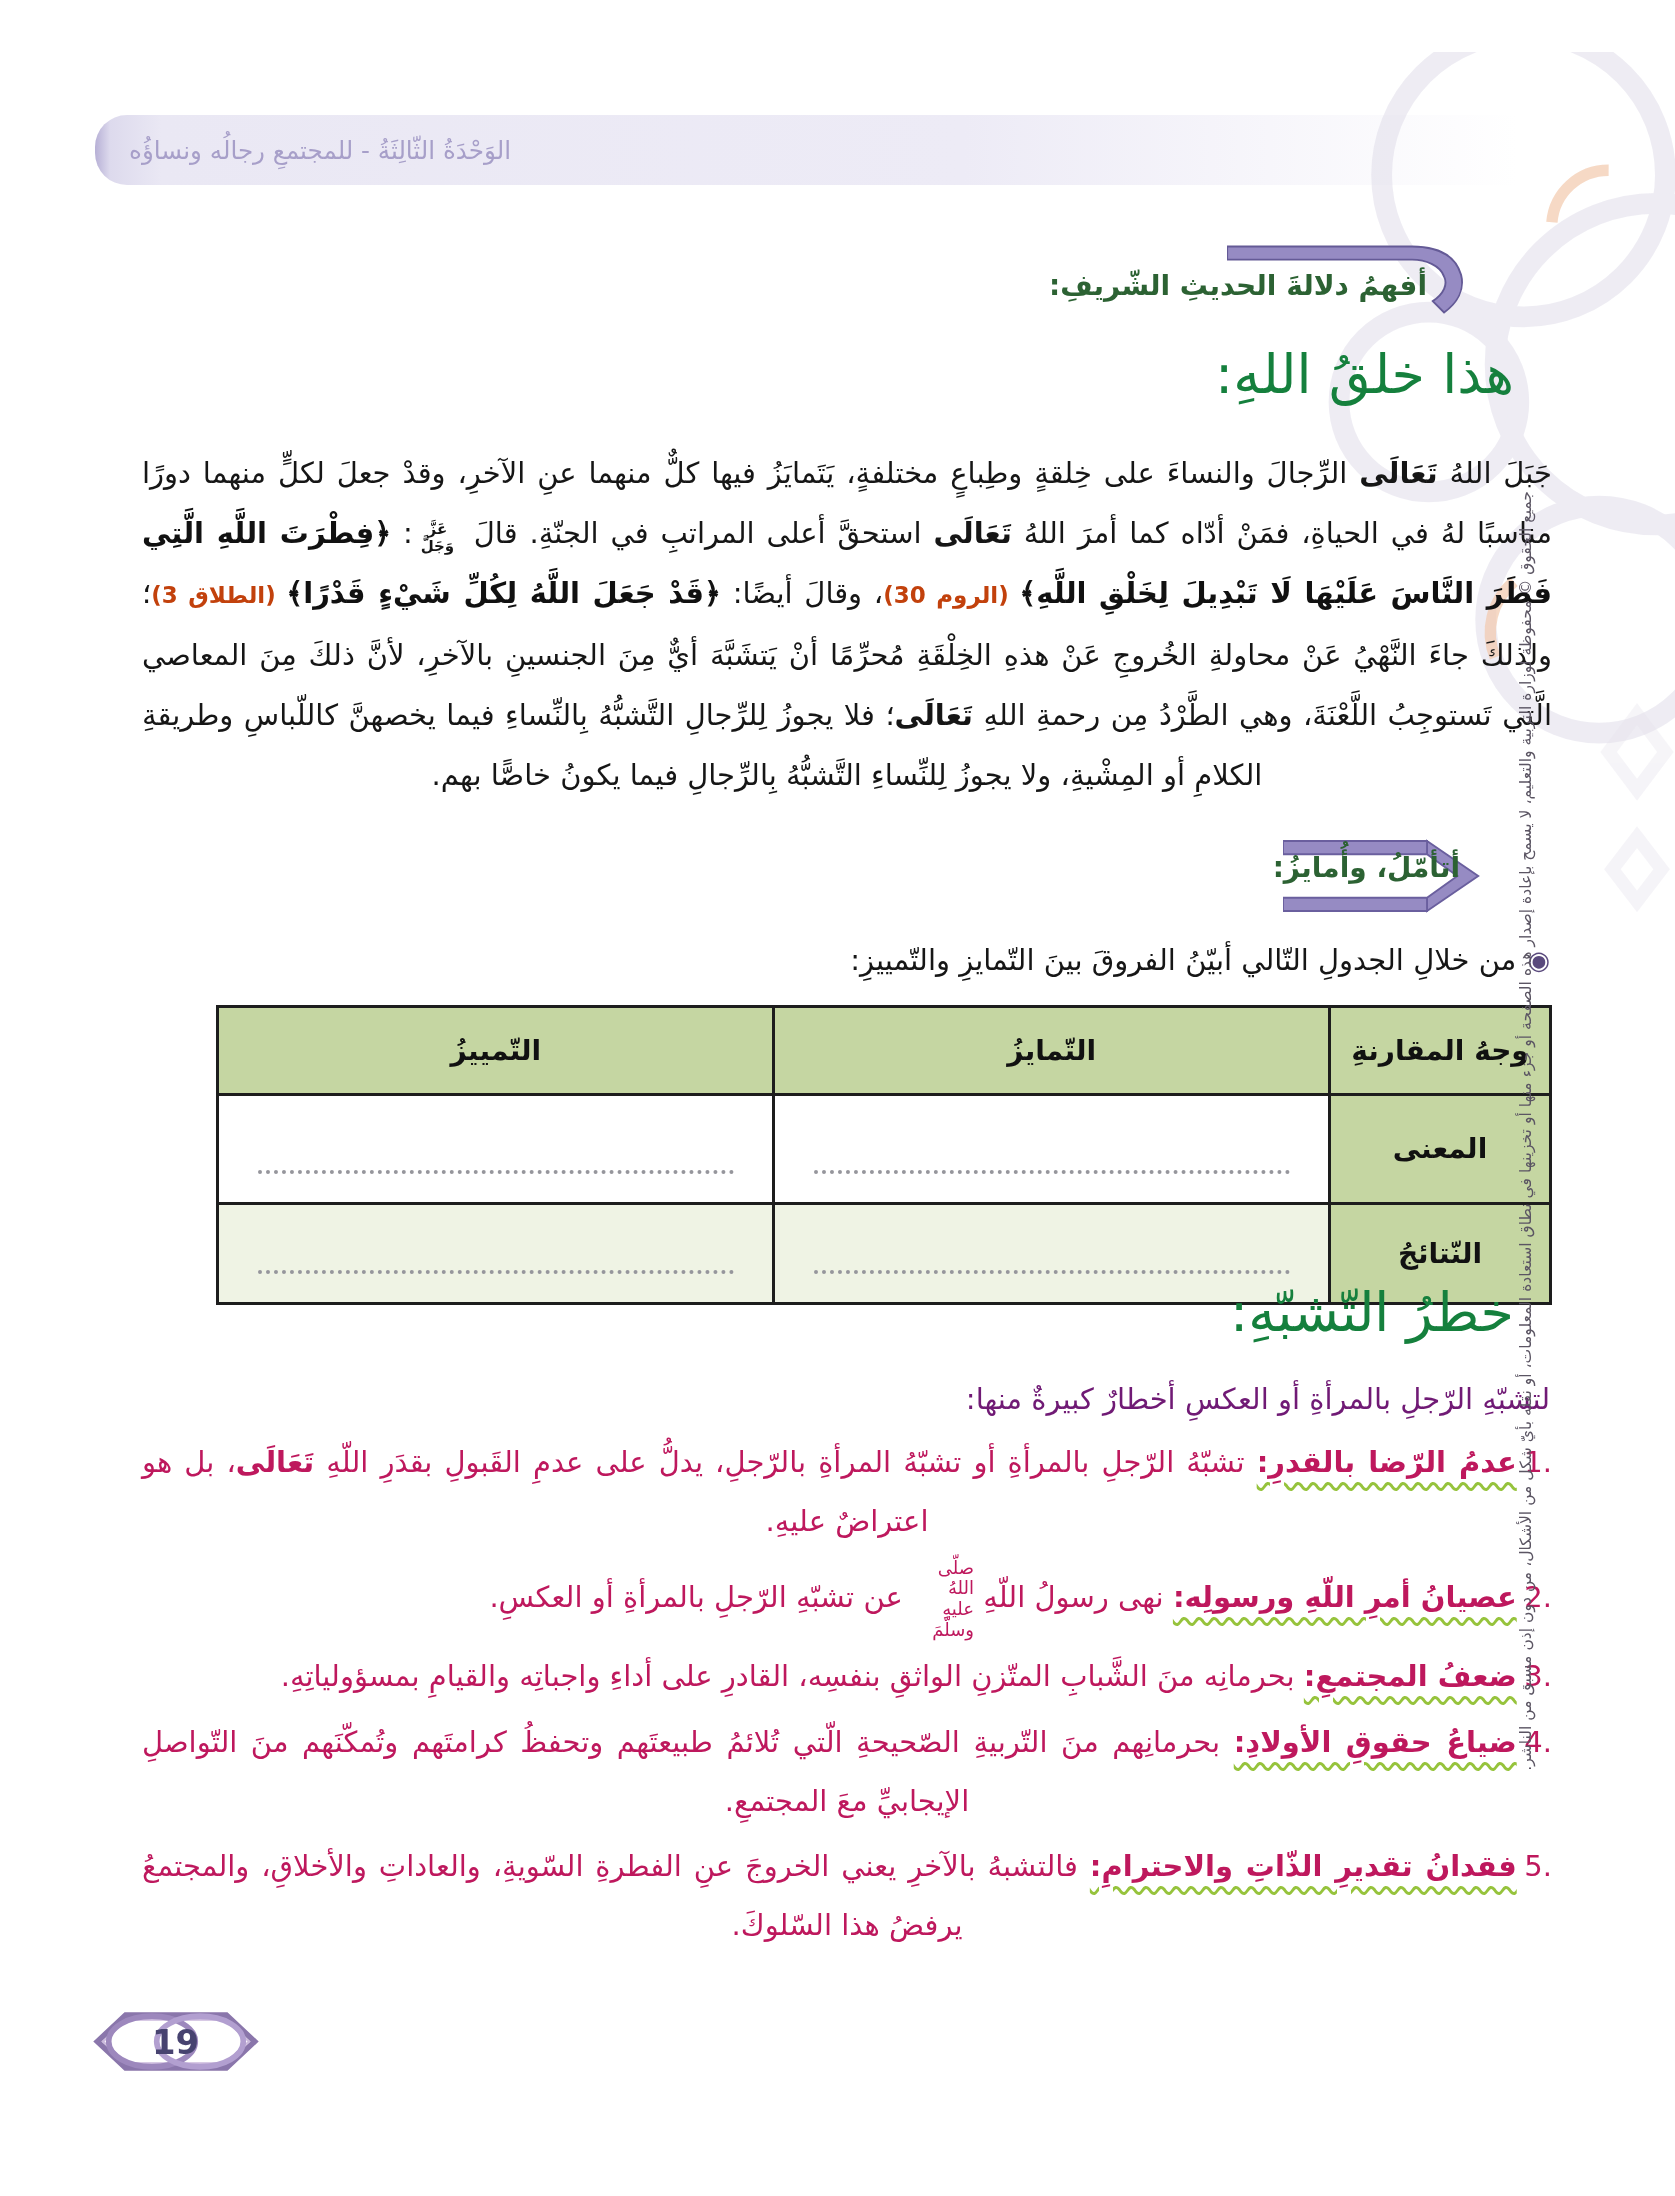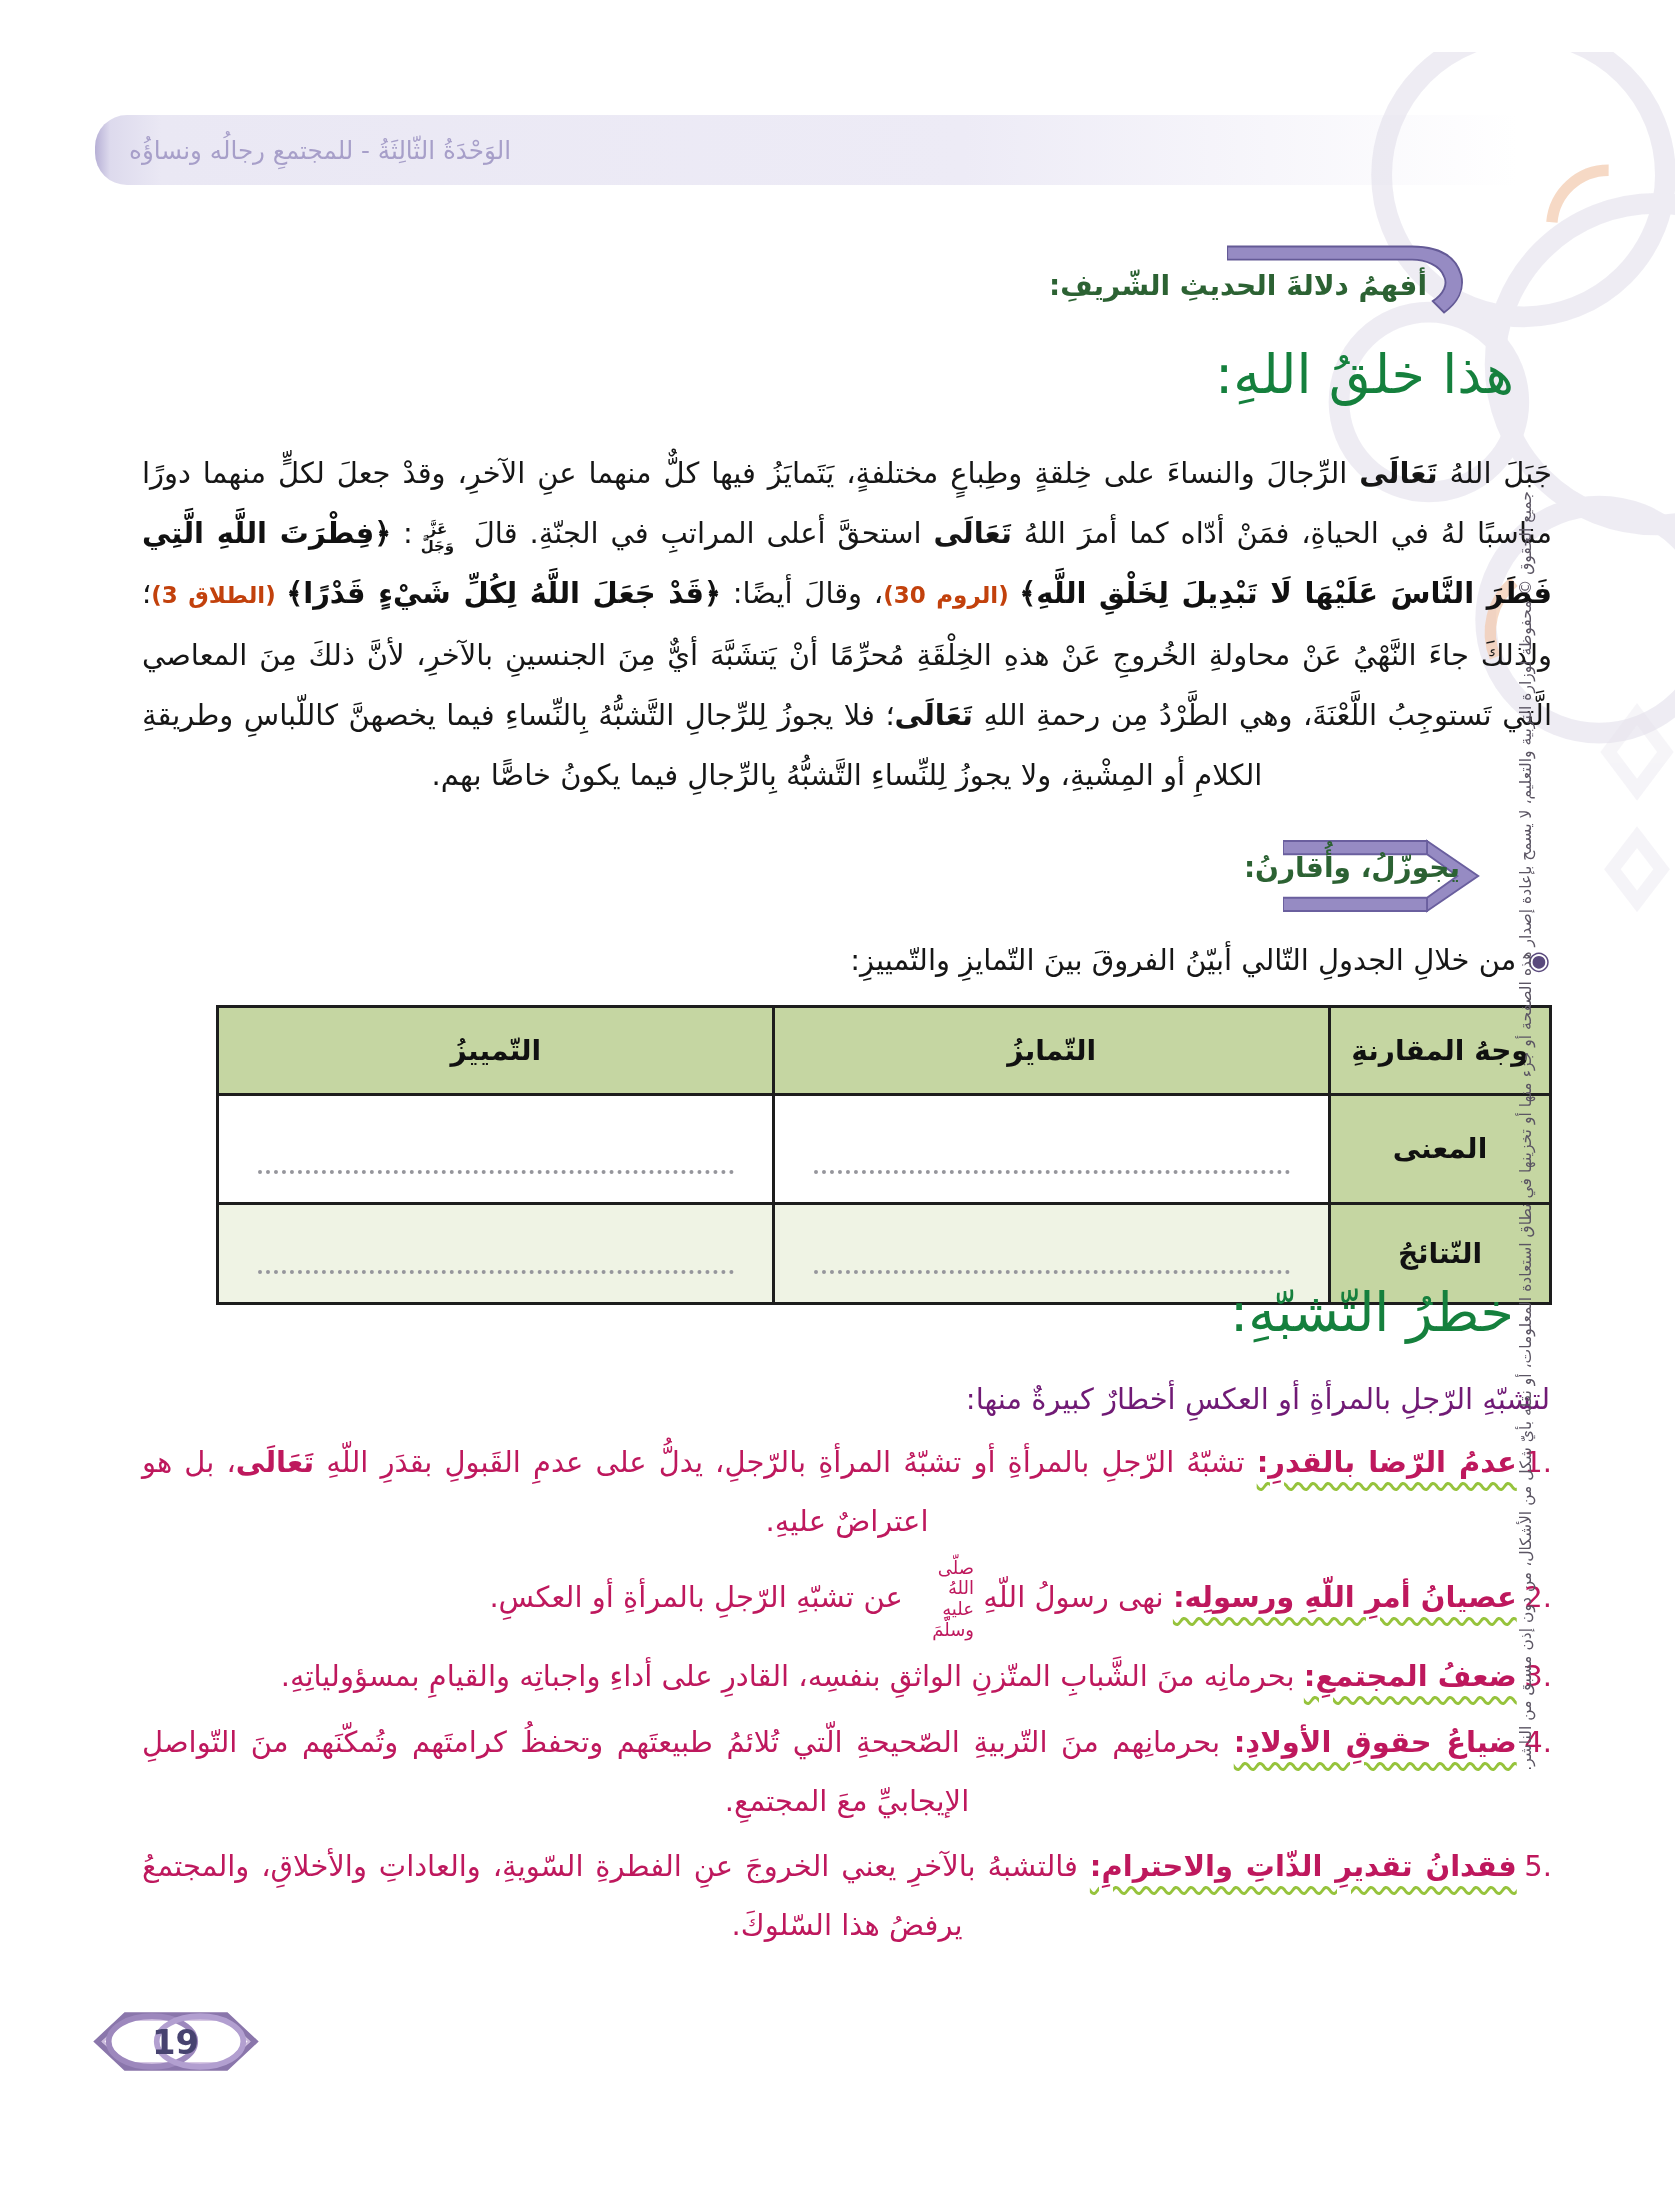--- a/index.html
+++ b/index.html
@@ -105,21 +105,21 @@
 
   <div class="cal-heading heading1">هذا خلقُ اللهِ:</div>
 
   <div class="para">
     <span>جَبَلَ اللهُ </span><span class="seg-b">تَعَالَى</span><span> الرِّجالَ والنساءَ على خِلقةٍ وطِباعٍ مختلفةٍ، يَتَمايَزُ فيها كلٌّ منهما عنِ الآخرِ، وقدْ جعلَ لكلٍّ منهما دورًا مناسبًا لهُ في الحياةِ، فمَنْ أدّاه كما أمرَ اللهُ </span><span class="seg-b">تَعَالَى</span><span> استحقَّ أعلى المراتبِ في الجنّةِ. قالَ </span><span class="seg-hon">عَزَّ وَجَلَّ</span><span>: </span><span class="seg-q">﴿فِطْرَتَ اللَّهِ الَّتِي فَطَرَ النَّاسَ عَلَيْهَا لَا تَبْدِيلَ لِخَلْقِ اللَّهِ﴾</span><span class="seg-ref"> (الروم 30)</span><span>، وقالَ أيضًا: </span><span class="seg-q">﴿قَدْ جَعَلَ اللَّهُ لِكُلِّ شَيْءٍ قَدْرًا﴾</span><span class="seg-ref"> (الطلاق 3)</span><span>؛ ولذلكَ جاءَ النَّهْيُ عَنْ محاولةِ الخُروجِ عَنْ هذهِ الخِلْقَةِ مُحرِّمًا أنْ يَتشَبَّهَ أيٌّ مِنَ الجنسينِ بالآخرِ، لأنَّ ذلكَ مِنَ المعاصي الَّتي تَستوجِبُ اللَّعْنَةَ، وهي الطَّرْدُ مِن رحمةِ اللهِ </span><span class="seg-b">تَعَالَى</span><span>؛ فلا يجوزُ لِلرِّجالِ التَّشبُّهُ بِالنِّساءِ فيما يخصهنَّ كاللّباسِ وطريقةِ الكلامِ أو المِشْيةِ، ولا يجوزُ لِلنِّساءِ التَّشبُّهُ بِالرِّجالِ فيما يكونُ خاصًّا بهم.</span>
   </div>
 
   <svg class="tag-svg tag2-svg" width="199" height="78" viewBox="0 0 210 82">
     <path d="M0,4 H152 V18 H0 Z M0,64 H152 V78 H0 Z M152,4 L206,41 L152,78 L152,64 L184,41 L152,18 Z" fill="#968bc3" stroke="#6a5f9e" stroke-width="2"></path>
   </svg>
-  <div class="tag-label tag2-label">يجوزّلُ، وأُقارنُ:</div>
+  <div class="tag-label tag2-label">أتأمّلُ، وأُمايزُ:</div>
 
   <div class="prompt-line">
     <span class="bullet">◉</span><span>من خلالِ الجدولِ التّالي أبيّنُ الفروقَ بينَ التّمايزِ والتّمييزِ:</span>
   </div>
 
   <div class="cmp-table">
     <div class="c head">وجهُ المقارنةِ</div>
     <div class="c head">التّمايزُ</div>
     <div class="c head">التّمييزُ</div>
 

